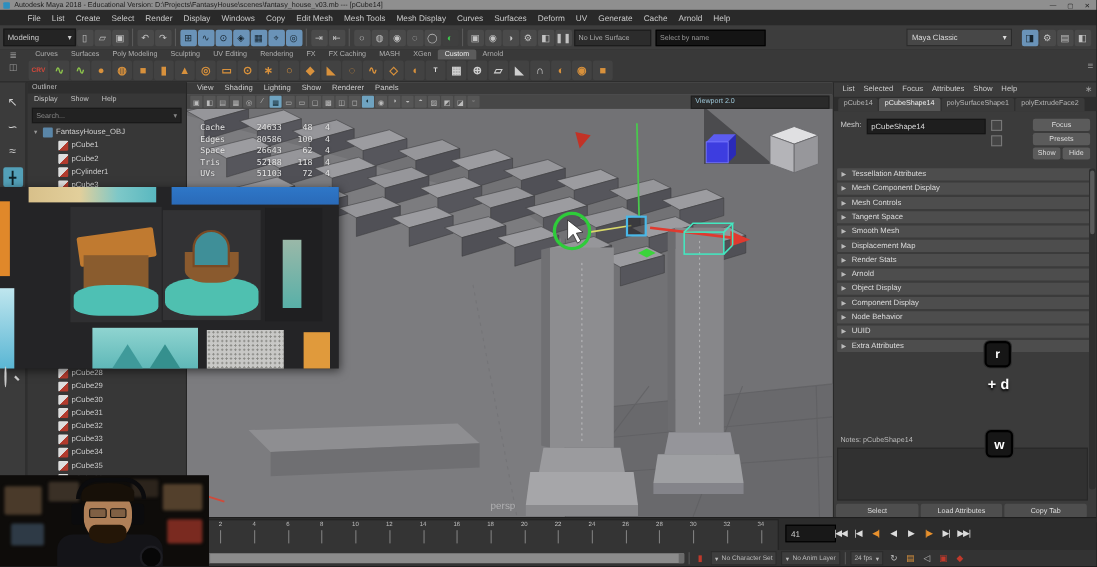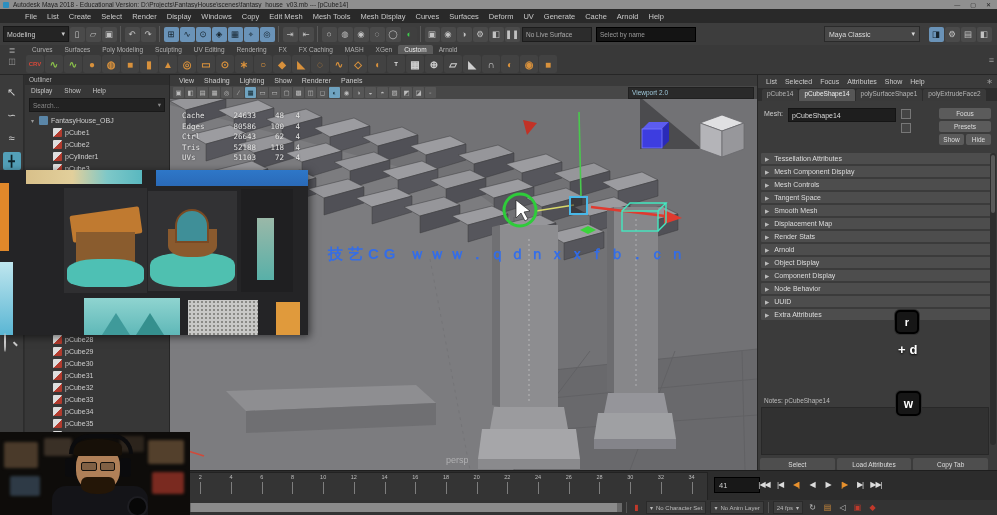--- a/index.html
+++ b/index.html
@@ -573,39 +573,38 @@
           <span class="v2">48</span>
           <span class="v3">4</span>
         </div>
         <div class="hud-row">
           <span class="l">Edges</span>
           <span class="v1">80586</span>
           <span class="v2">100</span>
           <span class="v3">4</span>
         </div>
         <div class="hud-row">
-          <span class="l">Ctrl</span>
+          <span class="l">Space</span>
           <span class="v1">26643</span>
           <span class="v2">62</span>
           <span class="v3">4</span>
         </div>
         <div class="hud-row">
           <span class="l">Tris</span>
           <span class="v1">52188</span>
           <span class="v2">118</span>
           <span class="v3">4</span>
         </div>
         <div class="hud-row">
           <span class="l">UVs</span>
           <span class="v1">51103</span>
           <span class="v2">72</span>
           <span class="v3">4</span>
         </div>
       </div>
-    <div class="watermark">技艺CG ｗｗｗ．ｑｄｎｘｘｆｂ．ｃｎ</div>
   </div>
 
   <div id="ae">
     <div class="ae-menus" id="ae-menus">
         <span class="ae-mi">List</span>
         <span class="ae-mi">Selected</span>
         <span class="ae-mi">Focus</span>
         <span class="ae-mi">Attributes</span>
         <span class="ae-mi">Show</span>
         <span class="ae-mi">Help</span>

